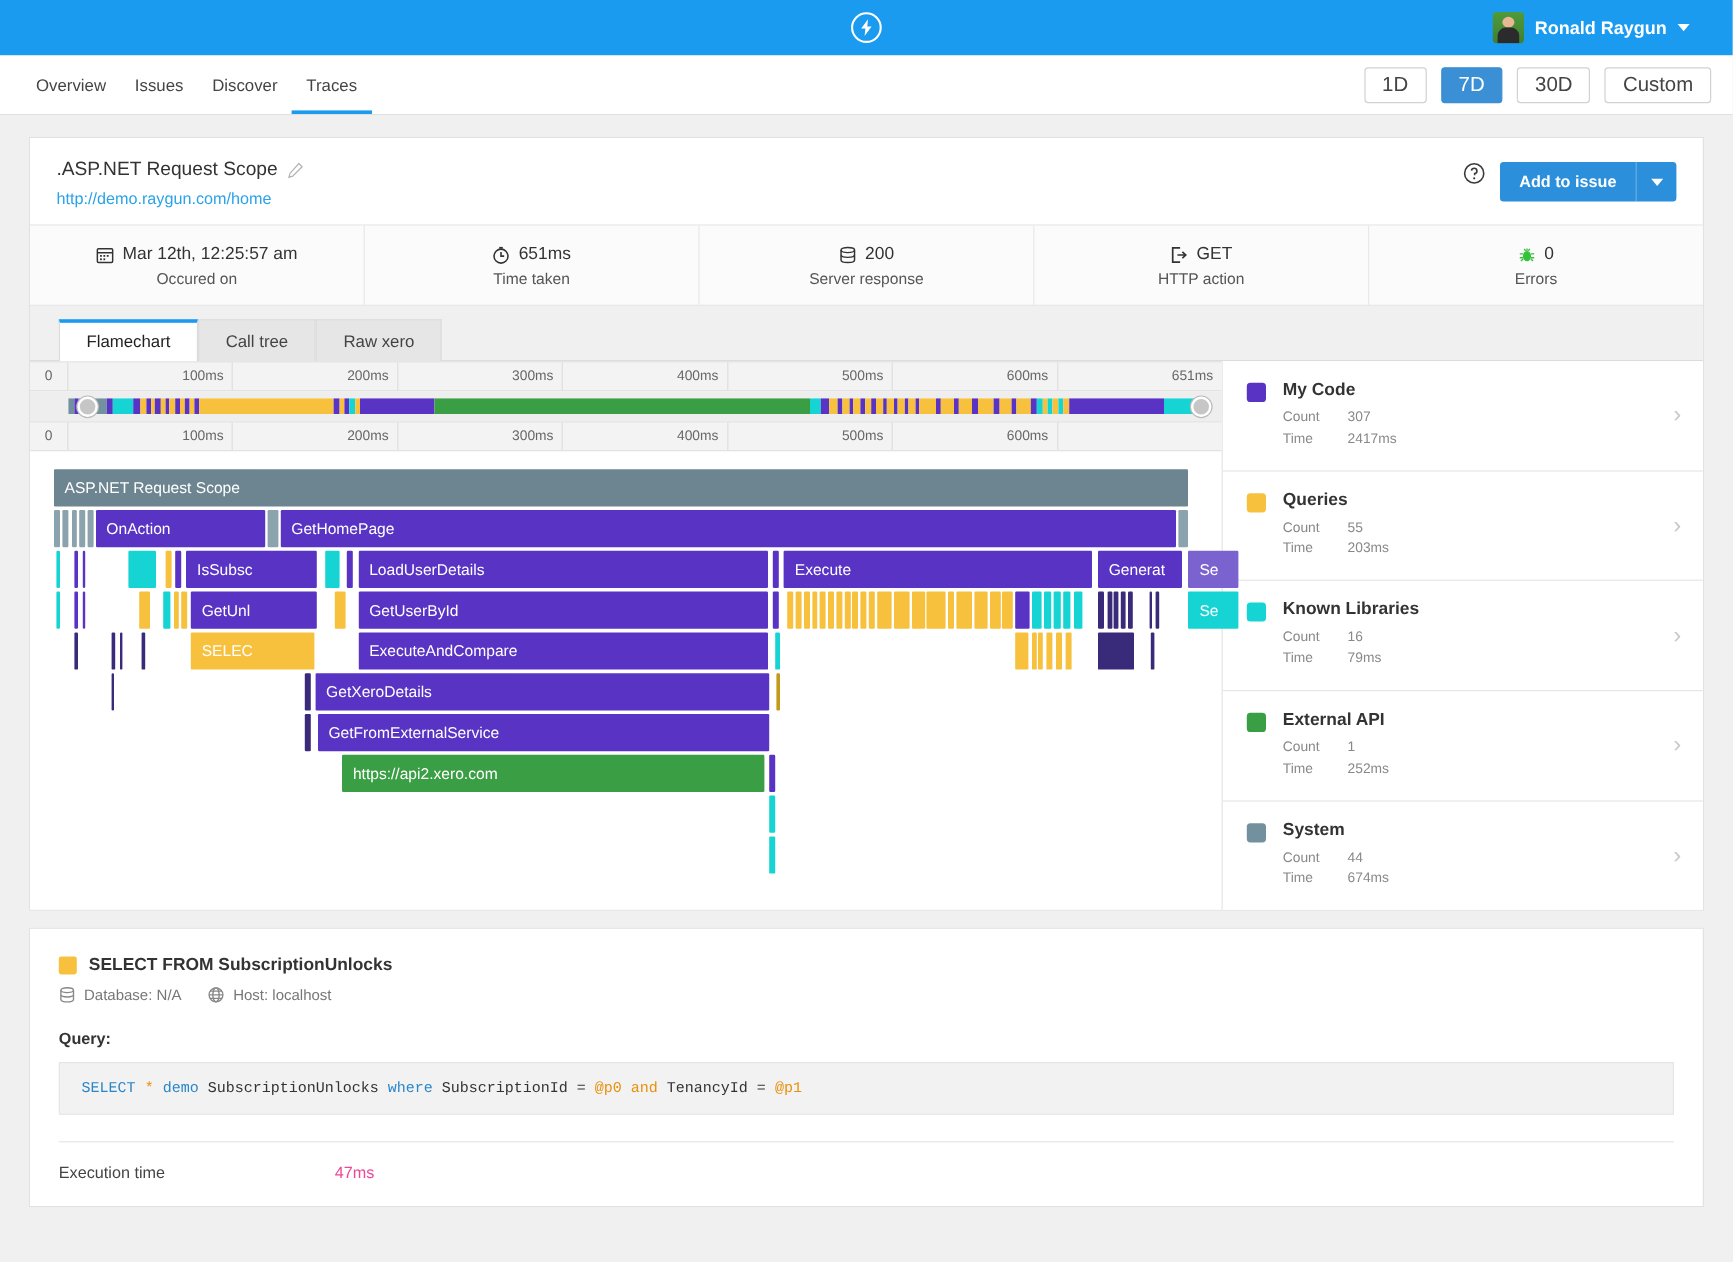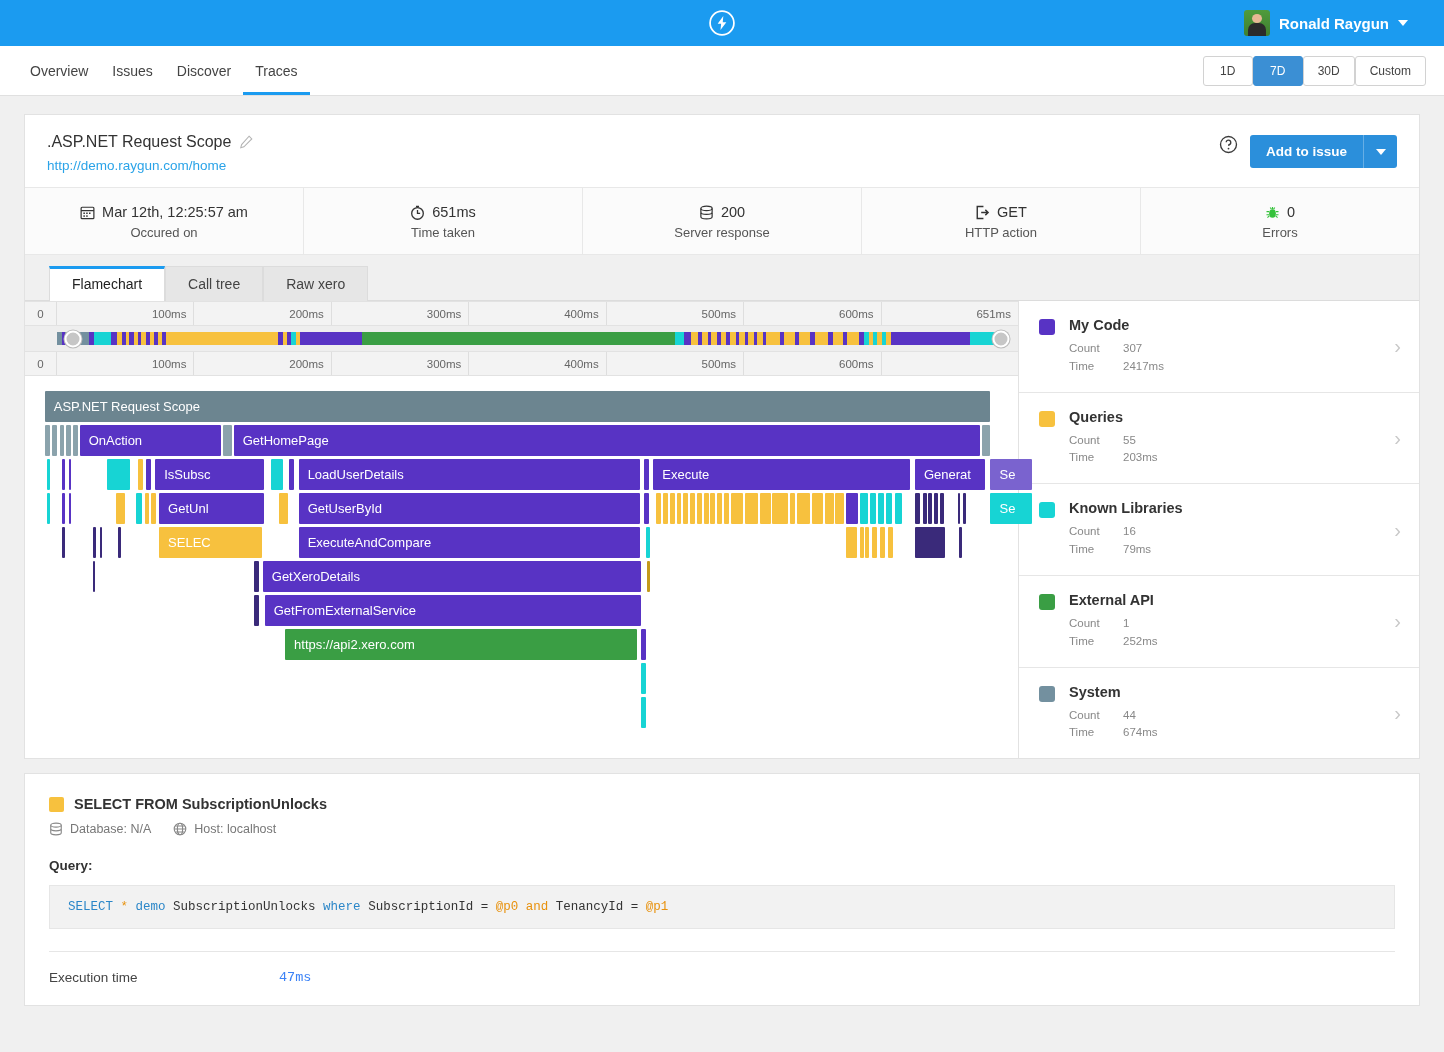--- a/index.html
+++ b/index.html
@@ -36,22 +36,22 @@
   }
   .nav-items { display:flex; align-items:stretch; gap:0; }
   .nav-item {
     display:flex; align-items:center; padding:0 12px; font-size:14px; color:#444;
     border-bottom:3px solid transparent; cursor:pointer; margin-top:3px;
   }
   .nav-item.active { border-bottom-color:#1b9bf0; }
   .range-group { margin-left:auto; display:flex; align-items:center; gap:0; }
   .range-btn {
     min-width:50px; height:30px; border:1px solid #d2d2d2; background:#fff;
-    font-size:12px; color:#444; display:flex; align-items:center; justify-content:center;
-    border-radius:3px; margin-left:0; cursor:pointer; padding:0 14px;
+    font-size:17px; color:#444; display:flex; align-items:center; justify-content:center;
+    border-radius:3px; margin-left:12px; cursor:pointer; padding:0 14px;
   }
   .range-btn.active { background:#3b8fd4; border-color:#3b8fd4; color:#fff; }
 
   
   .card {
     background:#fff; border:1px solid #e2e2e2; margin:18px 24px 0 24px;
   }
   .card-head { display:flex; padding:18px 22px 14px 22px; }
   .trace-title { font-size:16px; color:#333; display:flex; align-items:center; gap:8px; }
   .pencil { width:14px; height:14px; opacity:.55; }
@@ -122,21 +122,21 @@
   .d-title { display:flex; align-items:center; gap:10px; font-size:14.5px; font-weight:bold; color:#333; }
   .d-sw { width:15px;height:15px;border-radius:2px; }
   .d-meta { display:flex; align-items:center; gap:22px; margin-top:10px; font-size:12.5px; color:#777; }
   .d-meta span { display:flex; align-items:center; gap:7px; }
   .d-qlabel { margin-top:22px; font-size:13.5px; font-weight:bold; color:#333; }
   .code { margin-top:12px; background:#f2f2f2; border:1px solid #e6e6e6; padding:14px 18px;
       font-family:"Liberation Mono", monospace; font-size:12.5px; color:#333; }
   .kw { color:#2a86c8; } .op { color:#e8910c; } .pm { color:#e8910c; }
   .exec-row { display:flex; border-top:1px solid #e6e6e6; margin-top:22px; padding:18px 0 10px 0; font-size:13.5px; }
   .exec-k { width:230px; color:#444; }
-  .exec-v { color:#3b82f6;font-family:Liberation Mono, monospace; }
+  .exec-v { color:#ec4899; }
 </style>
 </head>
 <body>
 
 <div class="topbar">
   <div class="logo-wrap">
     <svg class="logo" viewBox="0 0 24 24">
       <circle cx="12" cy="12" r="11" fill="none" stroke="#fff" stroke-width="1.6"></circle>
       <path d="M13.2 5.5 L8 12.6 h3.2 L10.6 18.5 L16 11.2 h-3.3 z" fill="#fff"></path>
     </svg>

